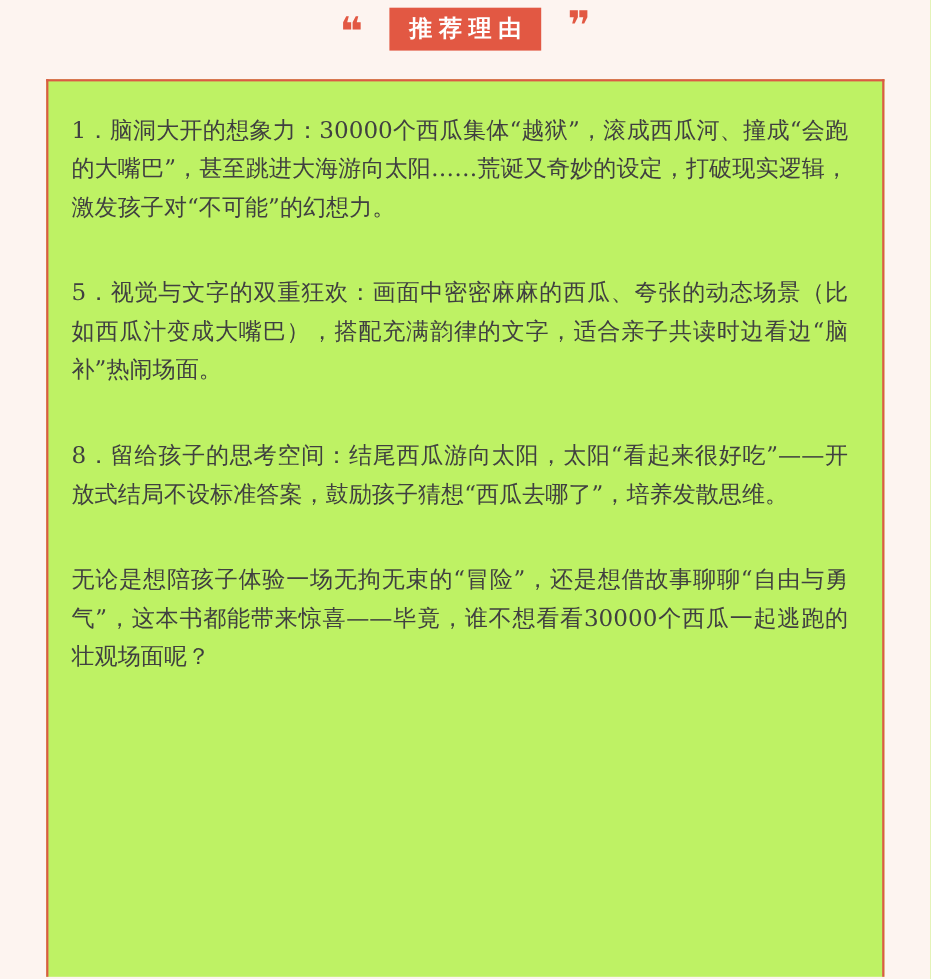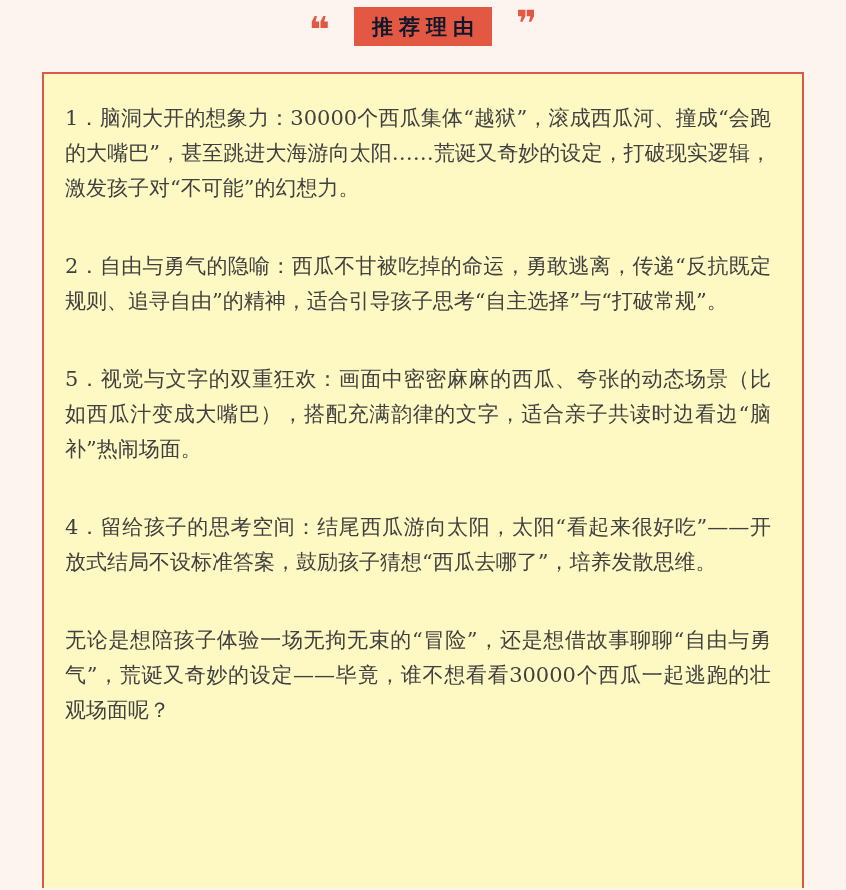--- a/index.html
+++ b/index.html
@@ -26,31 +26,31 @@
     color: #e25843;
     font-family: "DejaVu Sans", sans-serif;
     font-size: 36px;
     line-height: 1;
     font-weight: bold;
   }
   .quote.open { position: relative; top: 4px; }
   .quote.close { position: relative; top: -2px; }
   .badge {
     background: #e25843;
-    color: #0f172a;
+    color: #ffffff;
     font-family: "Liberation Sans", "DejaVu Sans", sans-serif;
     font-weight: bold;
     font-size: 21px;
     letter-spacing: 6px;
     padding: 9px 12px 9px 18px;
     line-height: 1;
   }
   .content-box {
     margin: 26px 42px 4px 42px;
-    background: #fef9c3;
+    background: #bef264;
     border: 2px solid #db5a46;
     border-bottom: none;
     padding: 27px 31px 30px 21px;
     min-height: 816px;
   }
   .content-box p {
     margin: 0;
     font-size: 21px;
     line-height: 35px;
     color: #404040;
@@ -67,19 +67,18 @@
 <div class="page">
 
   <div class="header">
     <span class="quote open">❝</span>
     <span class="badge">推荐理由</span>
     <span class="quote close">❞</span>
   </div>
 
   <div class="content-box">
     <p>1．脑洞大开的想象力：30000个西瓜集体“越狱”，滚成西瓜河、撞成“会跑的大嘴巴”，甚至跳进大海游向太阳……荒诞又奇妙的设定，打破现实逻辑，激发孩子对“不可能”的幻想力。</p>
-    <p>2．自由与勇气的隐喻：西瓜不甘被吃掉的命运，勇敢逃离，传递“反抗既定规则、追寻自由”的精神，适合引导孩子思考“自主选择”与“打破常规”。</p>
     <p>5．视觉与文字的双重狂欢：画面中密密麻麻的西瓜、夸张的动态场景（比如西瓜汁变成大嘴巴），搭配充满韵律的文字，适合亲子共读时边看边“脑补”热闹场面。</p>
-    <p>4．留给孩子的思考空间：结尾西瓜游向太阳，太阳“看起来很好吃”——开放式结局不设标准答案，鼓励孩子猜想“西瓜去哪了”，培养发散思维。</p>
-    <p>无论是想陪孩子体验一场无拘无束的“冒险”，还是想借故事聊聊“自由与勇气”，荒诞又奇妙的设定——毕竟，谁不想看看30000个西瓜一起逃跑的壮观场面呢？</p>
+    <p>8．留给孩子的思考空间：结尾西瓜游向太阳，太阳“看起来很好吃”——开放式结局不设标准答案，鼓励孩子猜想“西瓜去哪了”，培养发散思维。</p>
+    <p>无论是想陪孩子体验一场无拘无束的“冒险”，还是想借故事聊聊“自由与勇气”，这本书都能带来惊喜——毕竟，谁不想看看30000个西瓜一起逃跑的壮观场面呢？</p>
   </div>
 
 </div>
 
 </body></html>

